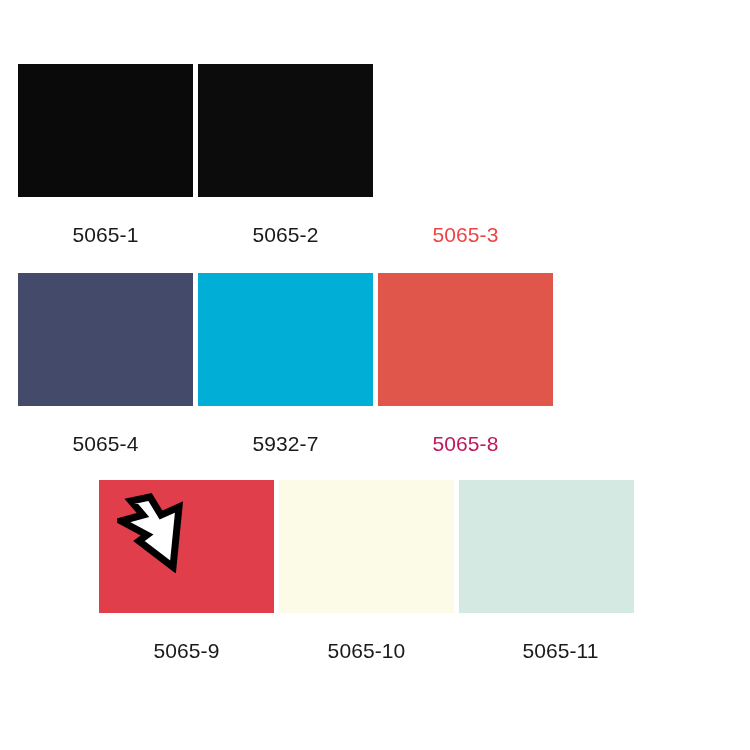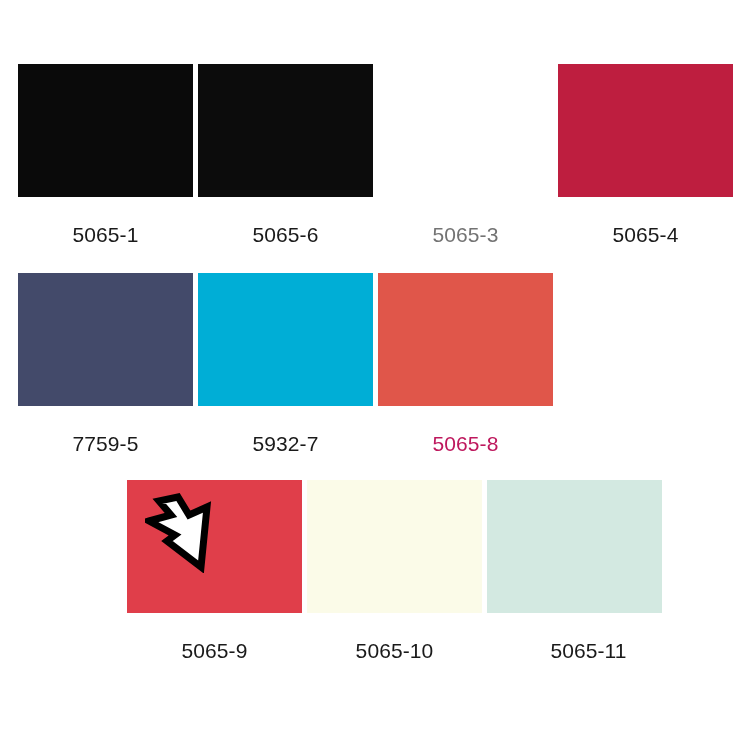--- a/index.html
+++ b/index.html
@@ -41,21 +41,21 @@
     margin-right: 5px;
     display: flex;
     flex-direction: column;
     align-items: center;
   }
   #swatch-row-1 .swatch-cell:first-child,
   #swatch-row-2 .swatch-cell:first-child {
     margin-left: 18px;
   }
   #swatch-row-3 .swatch-cell:first-child {
-    margin-left: 34px;
+    margin-left: 6px;
     padding-left: 6px;
   }
   .swatch-chip {
     width: 175px;
     height: 133px;
     display: block;
     position: relative;
     box-sizing: border-box;
   }
   .swatch-label {
@@ -85,40 +85,36 @@
 
   <div class="swatch-row" id="swatch-row-1">
 
     <div class="swatch-cell">
       <div class="swatch-chip" style="background-color: rgb(10, 10, 10);"></div>
       <div class="swatch-label" style="color: rgb(26, 26, 26);">5065-1</div>
     </div>
 
     <div class="swatch-cell">
       <div class="swatch-chip" style="background-color: rgb(12, 12, 12);"></div>
-      <div class="swatch-label" style="color: rgb(26, 26, 26);">5065-6</div>
+      <div class="swatch-label" style="color: rgb(26, 26, 26);">5065-2</div>
     </div>
 
     <div class="swatch-cell">
       <div class="swatch-chip" style="background-color: rgb(255, 255, 255);"></div>
-      <div class="swatch-label" style="color: #737373;">5065-3</div>
+      <div class="swatch-label" style="color: #ef4444;">5065-3</div>
     </div>
 
-    <div class="swatch-cell">
-      <div class="swatch-chip" style="background-color: rgb(190, 30, 63);"></div>
-      <div class="swatch-label" style="color: rgb(26, 26, 26);">5065-4</div>
-    </div>
 
   </div>
 
   <div class="swatch-row" id="swatch-row-2">
 
     <div class="swatch-cell">
       <div class="swatch-chip" style="background-color: rgb(67, 74, 106);"></div>
-      <div class="swatch-label" style="color: rgb(26, 26, 26);">7759-5</div>
+      <div class="swatch-label" style="color: rgb(26, 26, 26);">5065-4</div>
     </div>
 
 
     <div class="swatch-cell">
       <div class="swatch-chip" style="background-color: rgb(0, 174, 214);"></div>
       <div class="swatch-label" style="color: rgb(26, 26, 26);">5932-7</div>
     </div>
 
     <div class="swatch-cell">
       <div class="swatch-chip" style="background-color: rgb(224, 86, 74);"></div>

